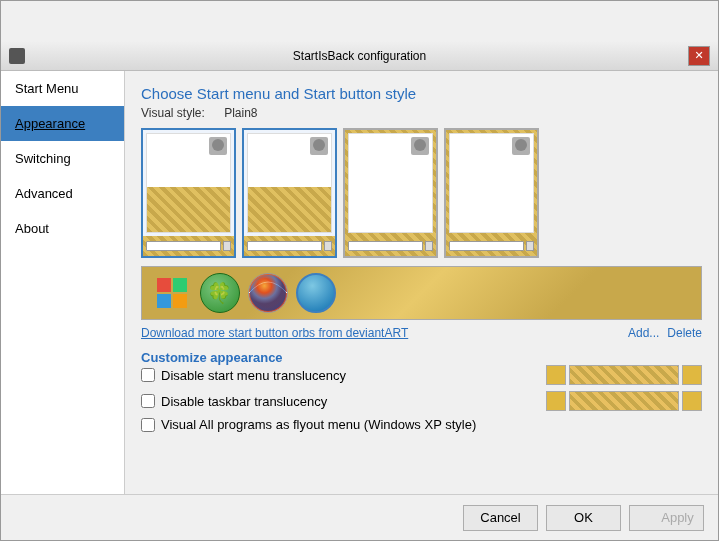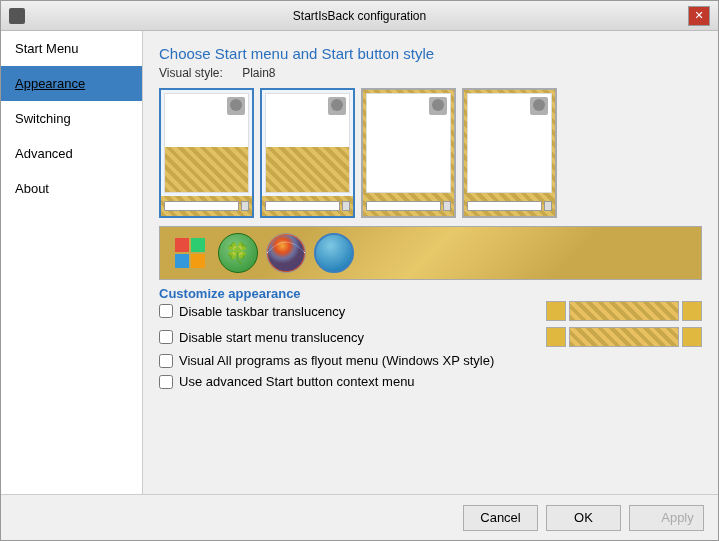--- a/index.html
+++ b/index.html
@@ -22,20 +22,21 @@
       flex-direction: column;
     }
     .title-bar {
       background: linear-gradient(to bottom, #f0f0f0, #d8d8d8);
       height: 30px;
       display: flex;
       align-items: center;
       justify-content: space-between;
       padding: 0 8px;
       border-bottom: 1px solid #bbb;
+      margin-top: 40px;
     }
     .title-bar-icon {
       width: 16px;
       height: 16px;
       background: #888;
       margin-right: 6px;
     }
     .title-text {
       font-size: 12px;
       color: #000;
@@ -53,21 +54,21 @@
       font-size: 11px;
       cursor: pointer;
       color: #fff;
     }
     .content-area {
       display: flex;
       flex: 1;
       overflow: hidden;
     }
     .sidebar {
-      width: 142px;
+      width: 124px;
       background: #fff;
       border-right: 1px solid #ccc;
       display: flex;
       flex-direction: column;
     }
     .sidebar-item {
       padding: 10px 14px;
       font-size: 13px;
       cursor: pointer;
       color: #000;
@@ -324,53 +325,56 @@
                 <stop offset="100%" stop-color="#1a3a8a"></stop>
               </radialGradient>
             </defs>
           </svg>
         </div>
 
         <div class="orb selected" style="background:radial-gradient(circle at 40% 30%, #7ec8e3, #0d6eaf);width:40px;height:40px;border-radius:50%;border:2px solid #3c7fc0;">
         </div>
       </div>
 
+      <div class="add-delete-row">
+        <span class="deviant-link">Download more start button orbs from deviantART</span>
+        <div class="add-delete-links">
+          <span class="link-btn">Add...</span>
+          <span class="link-btn">Delete</span>
+        </div>
+      </div>
 
       <div class="customize-title">Customize appearance</div>
+
+      <div class="checkbox-row">
+        <input type="checkbox" id="cb1" style="">
+        <label for="cb1" style="flex:1;">Disable start menu translucency</label>
+        <div class="color-options-right">
+          <div style="width:20px;height:20px;background:#e0b840;border:1px solid #aaa;"></div>
+          <div style="width:110px;height:20px;background:repeating-linear-gradient(45deg,#c8a84b,#c8a84b 4px,#e8c060 4px,#e8c060 8px);border:1px solid #aaa;"></div>
+          <div style="width:20px;height:20px;background:#e0b840;border:1px solid #aaa;"></div>
+        </div>
+      </div>
 
       <div class="checkbox-row">
         <input type="checkbox" id="cb2" style="">
         <label for="cb2" style="flex:1;">Disable taskbar translucency</label>
         <div class="color-options-right">
           <div style="width:20px;height:20px;background:#e0b840;border:1px solid #aaa;"></div>
           <div style="width:110px;height:20px;background:repeating-linear-gradient(45deg,#c8a84b,#c8a84b 4px,#e8c060 4px,#e8c060 8px);border:1px solid #aaa;"></div>
           <div style="width:20px;height:20px;background:#e0b840;border:1px solid #aaa;"></div>
         </div>
       </div>
 
       <div class="checkbox-row">
-        <input type="checkbox" id="cb1" style="">
-        <label for="cb1" style="flex:1;">Disable start menu translucency</label>
-        <div class="color-options-right">
-          <div style="width:20px;height:20px;background:#e0b840;border:1px solid #aaa;"></div>
-          <div style="width:110px;height:20px;background:repeating-linear-gradient(45deg,#c8a84b,#c8a84b 4px,#e8c060 4px,#e8c060 8px);border:1px solid #aaa;"></div>
-          <div style="width:20px;height:20px;background:#e0b840;border:1px solid #aaa;"></div>
-        </div>
-      </div>
-
-      <div class="checkbox-row">
         <input type="checkbox" id="cb3" style="">
         <label for="cb3">Visual All programs as flyout menu (Windows XP style)</label>
       </div>
 
 
-      <div class="checkbox-row">
-        <input type="checkbox" id="cb5" style="">
-        <label for="cb5">Use advanced Start button context menu</label>
-      </div>
     </div>
   </div>
 
   <div class="footer">
     <button class="footer-btn">Cancel</button>
     <button class="footer-btn primary">OK</button>
     <button class="footer-btn disabled" style="color:#aaa;padding-left:22px;">Apply</button>
   </div>
 </div>
 

